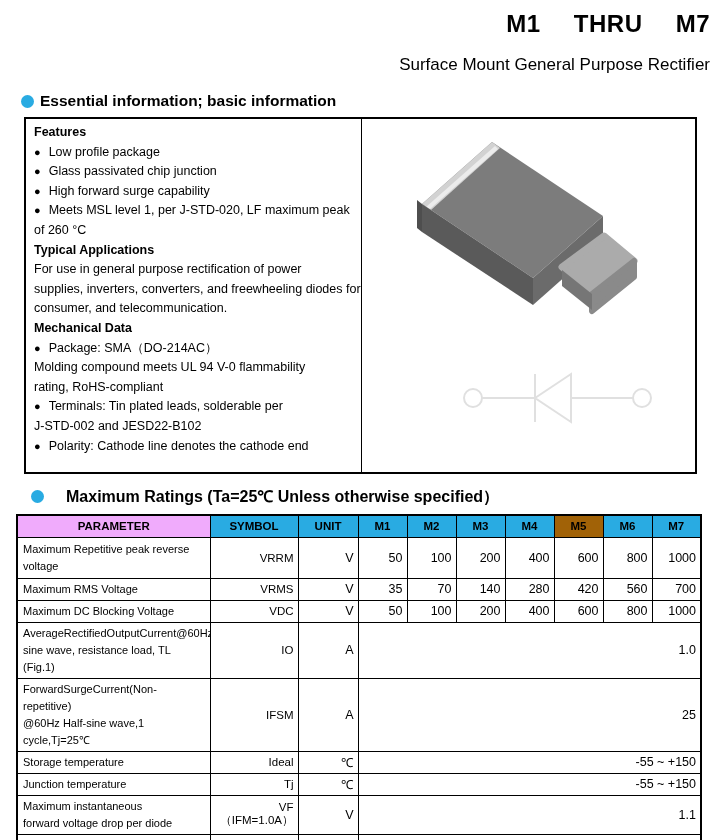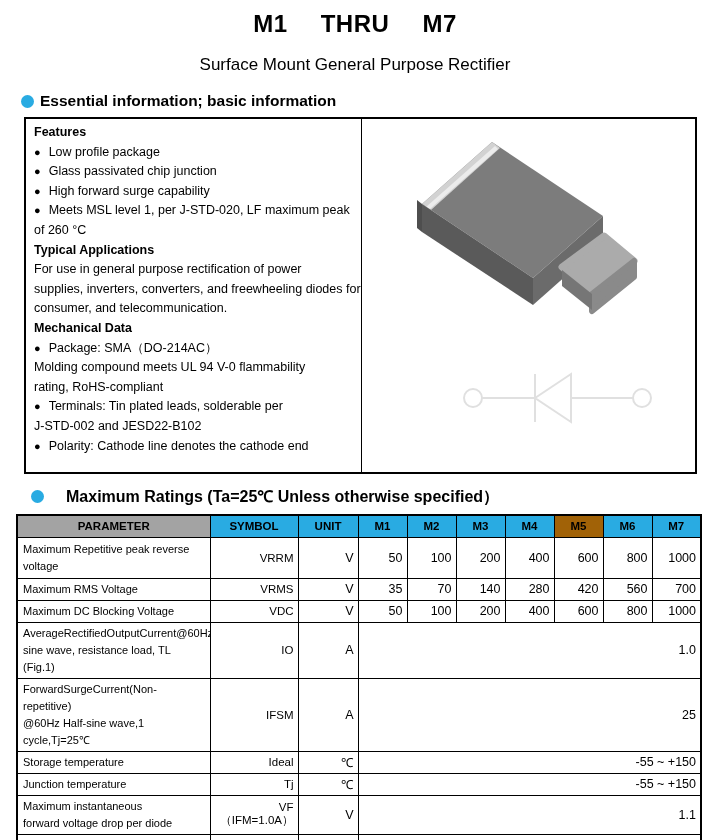--- a/index.html
+++ b/index.html
@@ -7,28 +7,28 @@
   body {
     width: 710px; height: 840px;
     background: #fff; color: #000;
     font-family: "Liberation Sans", sans-serif;
     overflow: hidden;
   }
   .page { width: 710px; height: 840px; position: relative; }
 
   .title {
     margin: 0; padding-top: 10px;
-    text-align: center;
+    text-align: right;
     font-size: 24px; font-weight: bold;
     word-spacing: 26px;
     letter-spacing: 0.5px;
   }
   .subtitle {
     margin-top: 17px;
-    text-align: center;
+    text-align: right;
     font-size: 17px;
   }
 
   .section-heading {
     display: flex; align-items: center;
     font-weight: bold; font-size: 15.5px;
   }
   .section-heading .dot {
     width: 13px; height: 13px; border-radius: 50%;
     flex: 0 0 13px;
@@ -159,21 +159,21 @@
       <col style="width:49px">
         <col style="width:49px">
         <col style="width:49px">
         <col style="width:49px">
       <col style="width:49px">
         <col style="width:49px">
         <col style="width:49px">
     </colgroup>
     <tbody>
         <tr class="rh-head">
-      <th style="background: #a3a3a3;">PARAMETER</th>
+      <th style="background: #f0abfc;">PARAMETER</th>
       <th style="background: rgb(41, 171, 226);">SYMBOL</th>
       <th style="background: rgb(41, 171, 226);">UNIT</th>
       <th style="background: rgb(41, 171, 226);">M1</th>
       <th style="background: rgb(41, 171, 226);">M2</th>
       <th style="background: rgb(41, 171, 226);">M3</th>
       <th style="background: rgb(41, 171, 226);">M4</th>
       <th style="background: #a16207;">M5</th>
       <th style="background: rgb(41, 171, 226);">M6</th>
       <th style="background: rgb(41, 171, 226);">M7</th>
     </tr>

